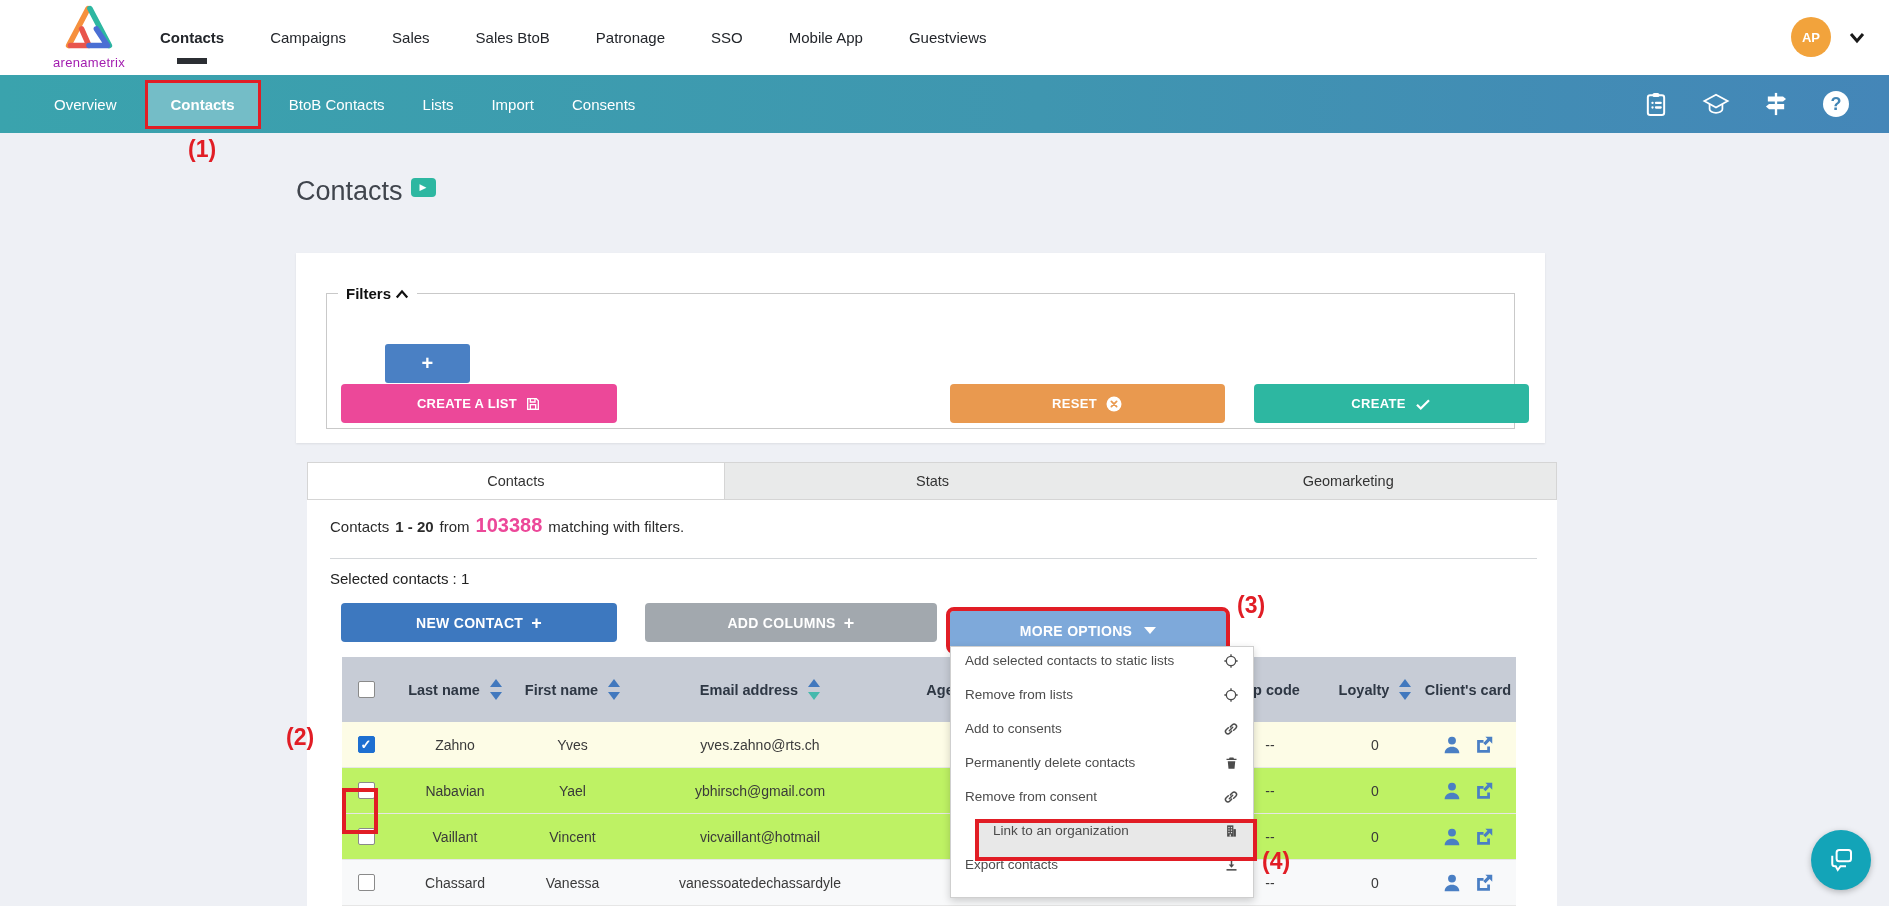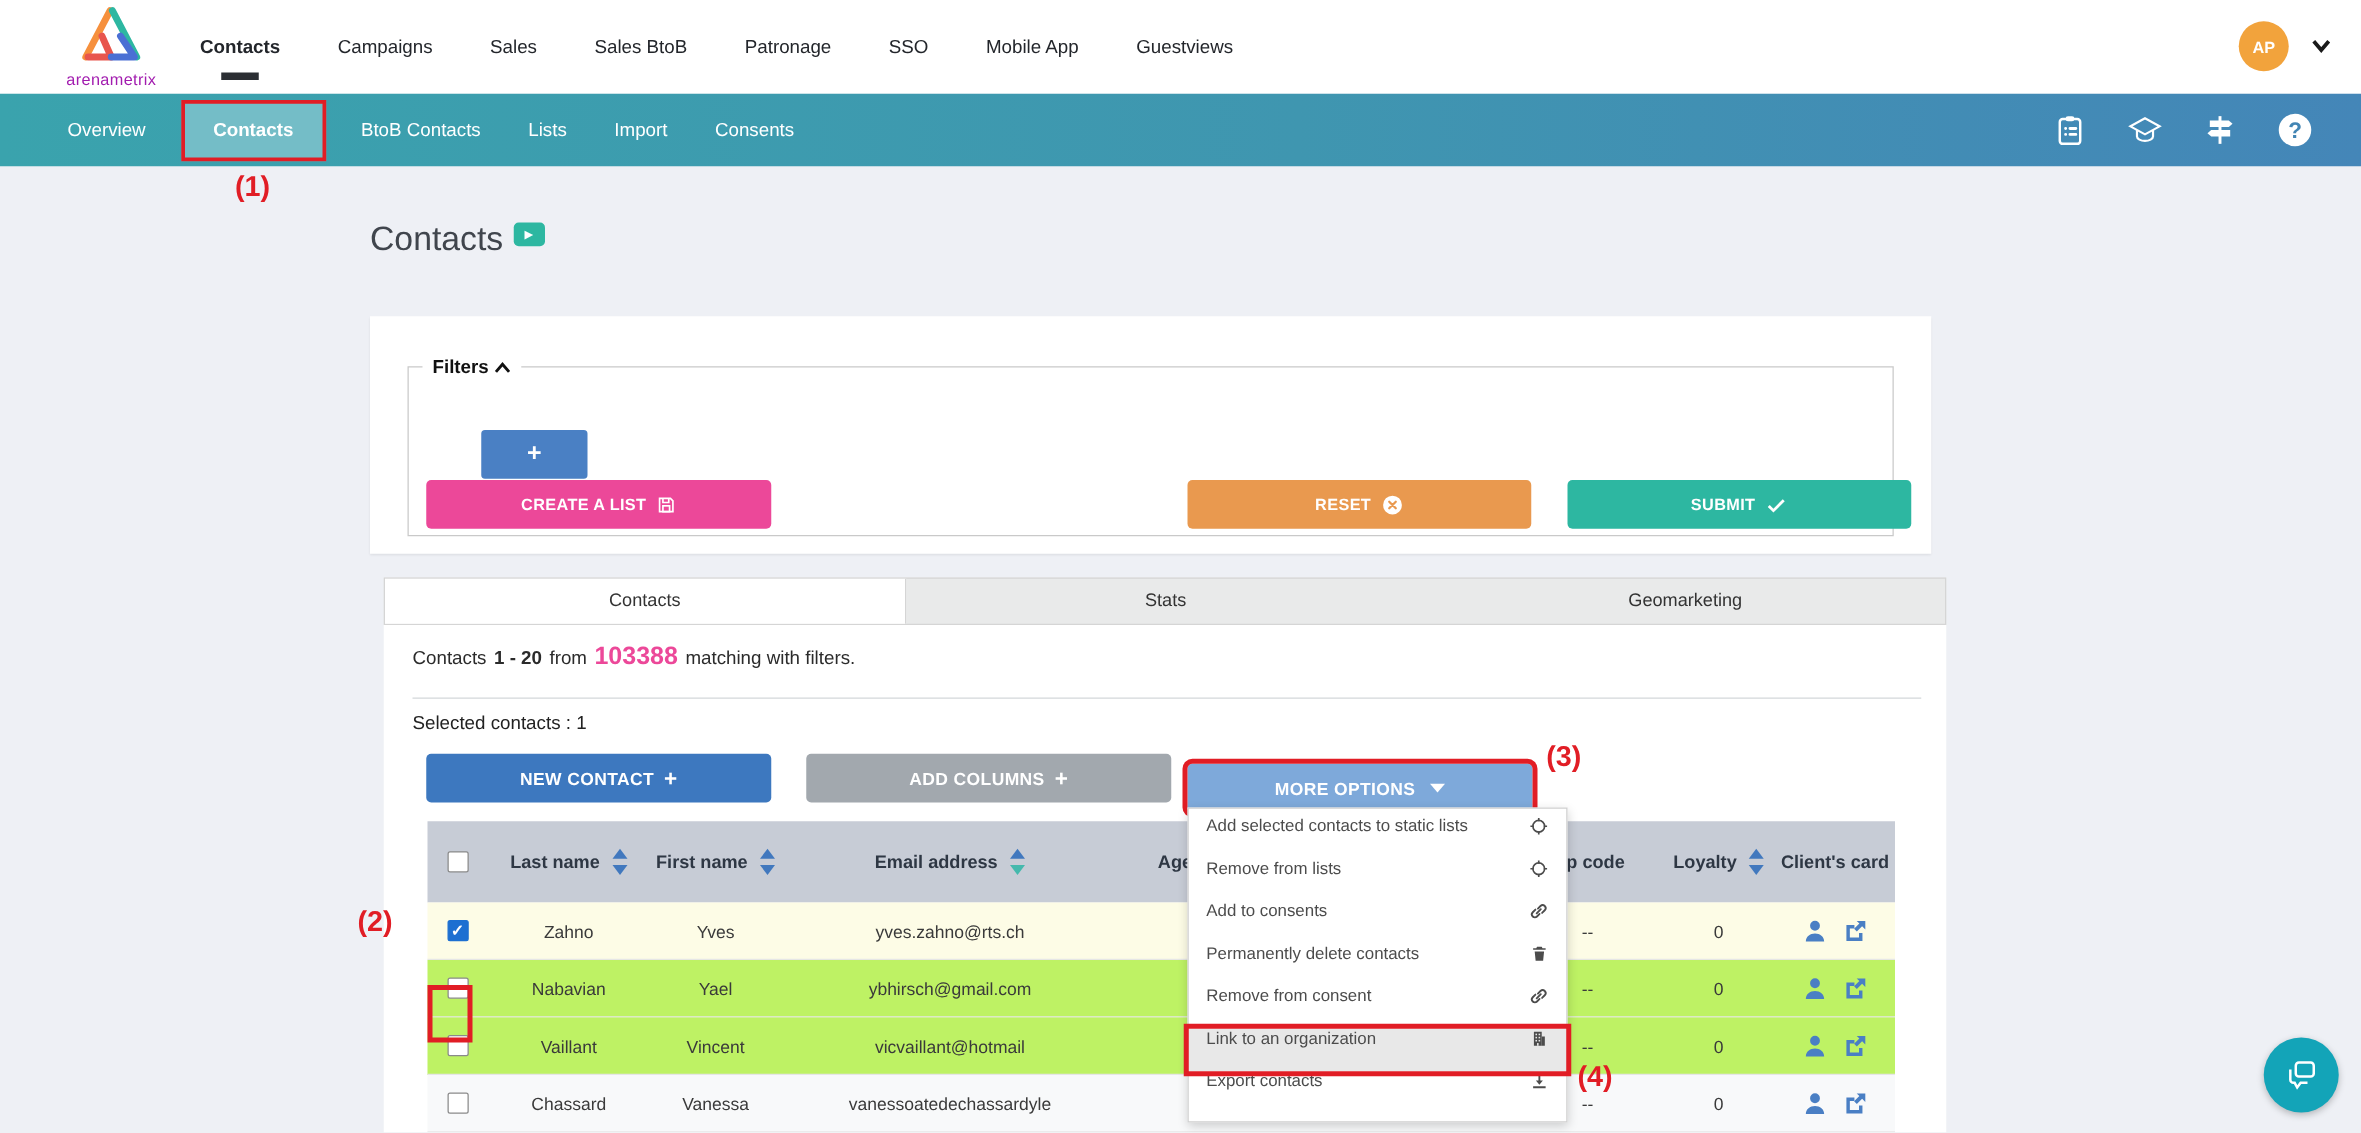--- a/index.html
+++ b/index.html
@@ -77,21 +77,21 @@
   .cb { width:17px; height:17px; border:1.5px solid #8a8a8a; border-radius:2px; background:#fff; cursor:pointer; }
   .cb.checked { background:#1d6fd1; border-color:#1d6fd1; color:#fff; font-size:13px; font-weight:bold; display:flex; align-items:center; justify-content:center; }
   .row-icons { display:flex; gap:10px; align-items:center; }
   .row-icons svg { cursor:pointer; }
   .cb-red-box { position:absolute; left:0px; top:131px; width:36px; height:46px; border:4px solid #e11d25; z-index:20; pointer-events:none; }
 
   
   .menu { position:absolute; left:950px; top:646px; width:304px; background:#fff; border:1px solid #cfcfcf; box-shadow:0 3px 8px rgba(0,0,0,.18); padding:6px 0; z-index:50; }
   .mitem { height:34px; display:flex; align-items:flex-start; padding:0 14px; font-size:13.5px; color:#4c4c4c; cursor:pointer; }
   .mitem .micon { margin-left:auto; display:flex; align-items:center; }
-  .mitem.hl { background:#e8e8e8; outline:4px solid #e11d25; }
+  .mitem.hl { background:#e8e8e8; outline:4px solid #e11d25;margin-left:28px; }
 
   
   .chat { position:absolute; left:1811px; top:830px; width:60px; height:60px; border-radius:50%; background:#13a4b8; display:flex; align-items:center; justify-content:center; cursor:pointer; box-shadow:0 2px 6px rgba(0,0,0,.25); z-index:40; }
 </style>
 </head>
 <body>
 
 <div class="header">
   <div class="brand">
     <svg width="56" height="50" viewBox="0 0 60 54">
@@ -181,21 +181,21 @@
     </svg>
   </button>
   <button class="btn reset-btn">
     <span>RESET</span>
     <svg width="18" height="18" viewBox="0 0 24 24">
       <circle cx="12" cy="12" r="10" fill="#fff"></circle>
       <path d="M8.5 8.5l7 7M15.5 8.5l-7 7" stroke="#e9994f" stroke-width="2.4" stroke-linecap="round"></path>
     </svg>
   </button>
   <button class="btn submit-btn">
-    <span>SUBMIT</span>
+    <span>CREATE</span>
     <svg width="18" height="18" viewBox="0 0 24 24" fill="none" stroke="#fff" stroke-width="3">
         <path d="M4 13l5 5L20 7"></path>
       </svg>
   </button>
 </div>
 
 <div class="tabbar">
   <div class="tab active">Contacts</div>
   <div class="tab">Stats</div>
   <div class="tab">Geomarketing</div>

